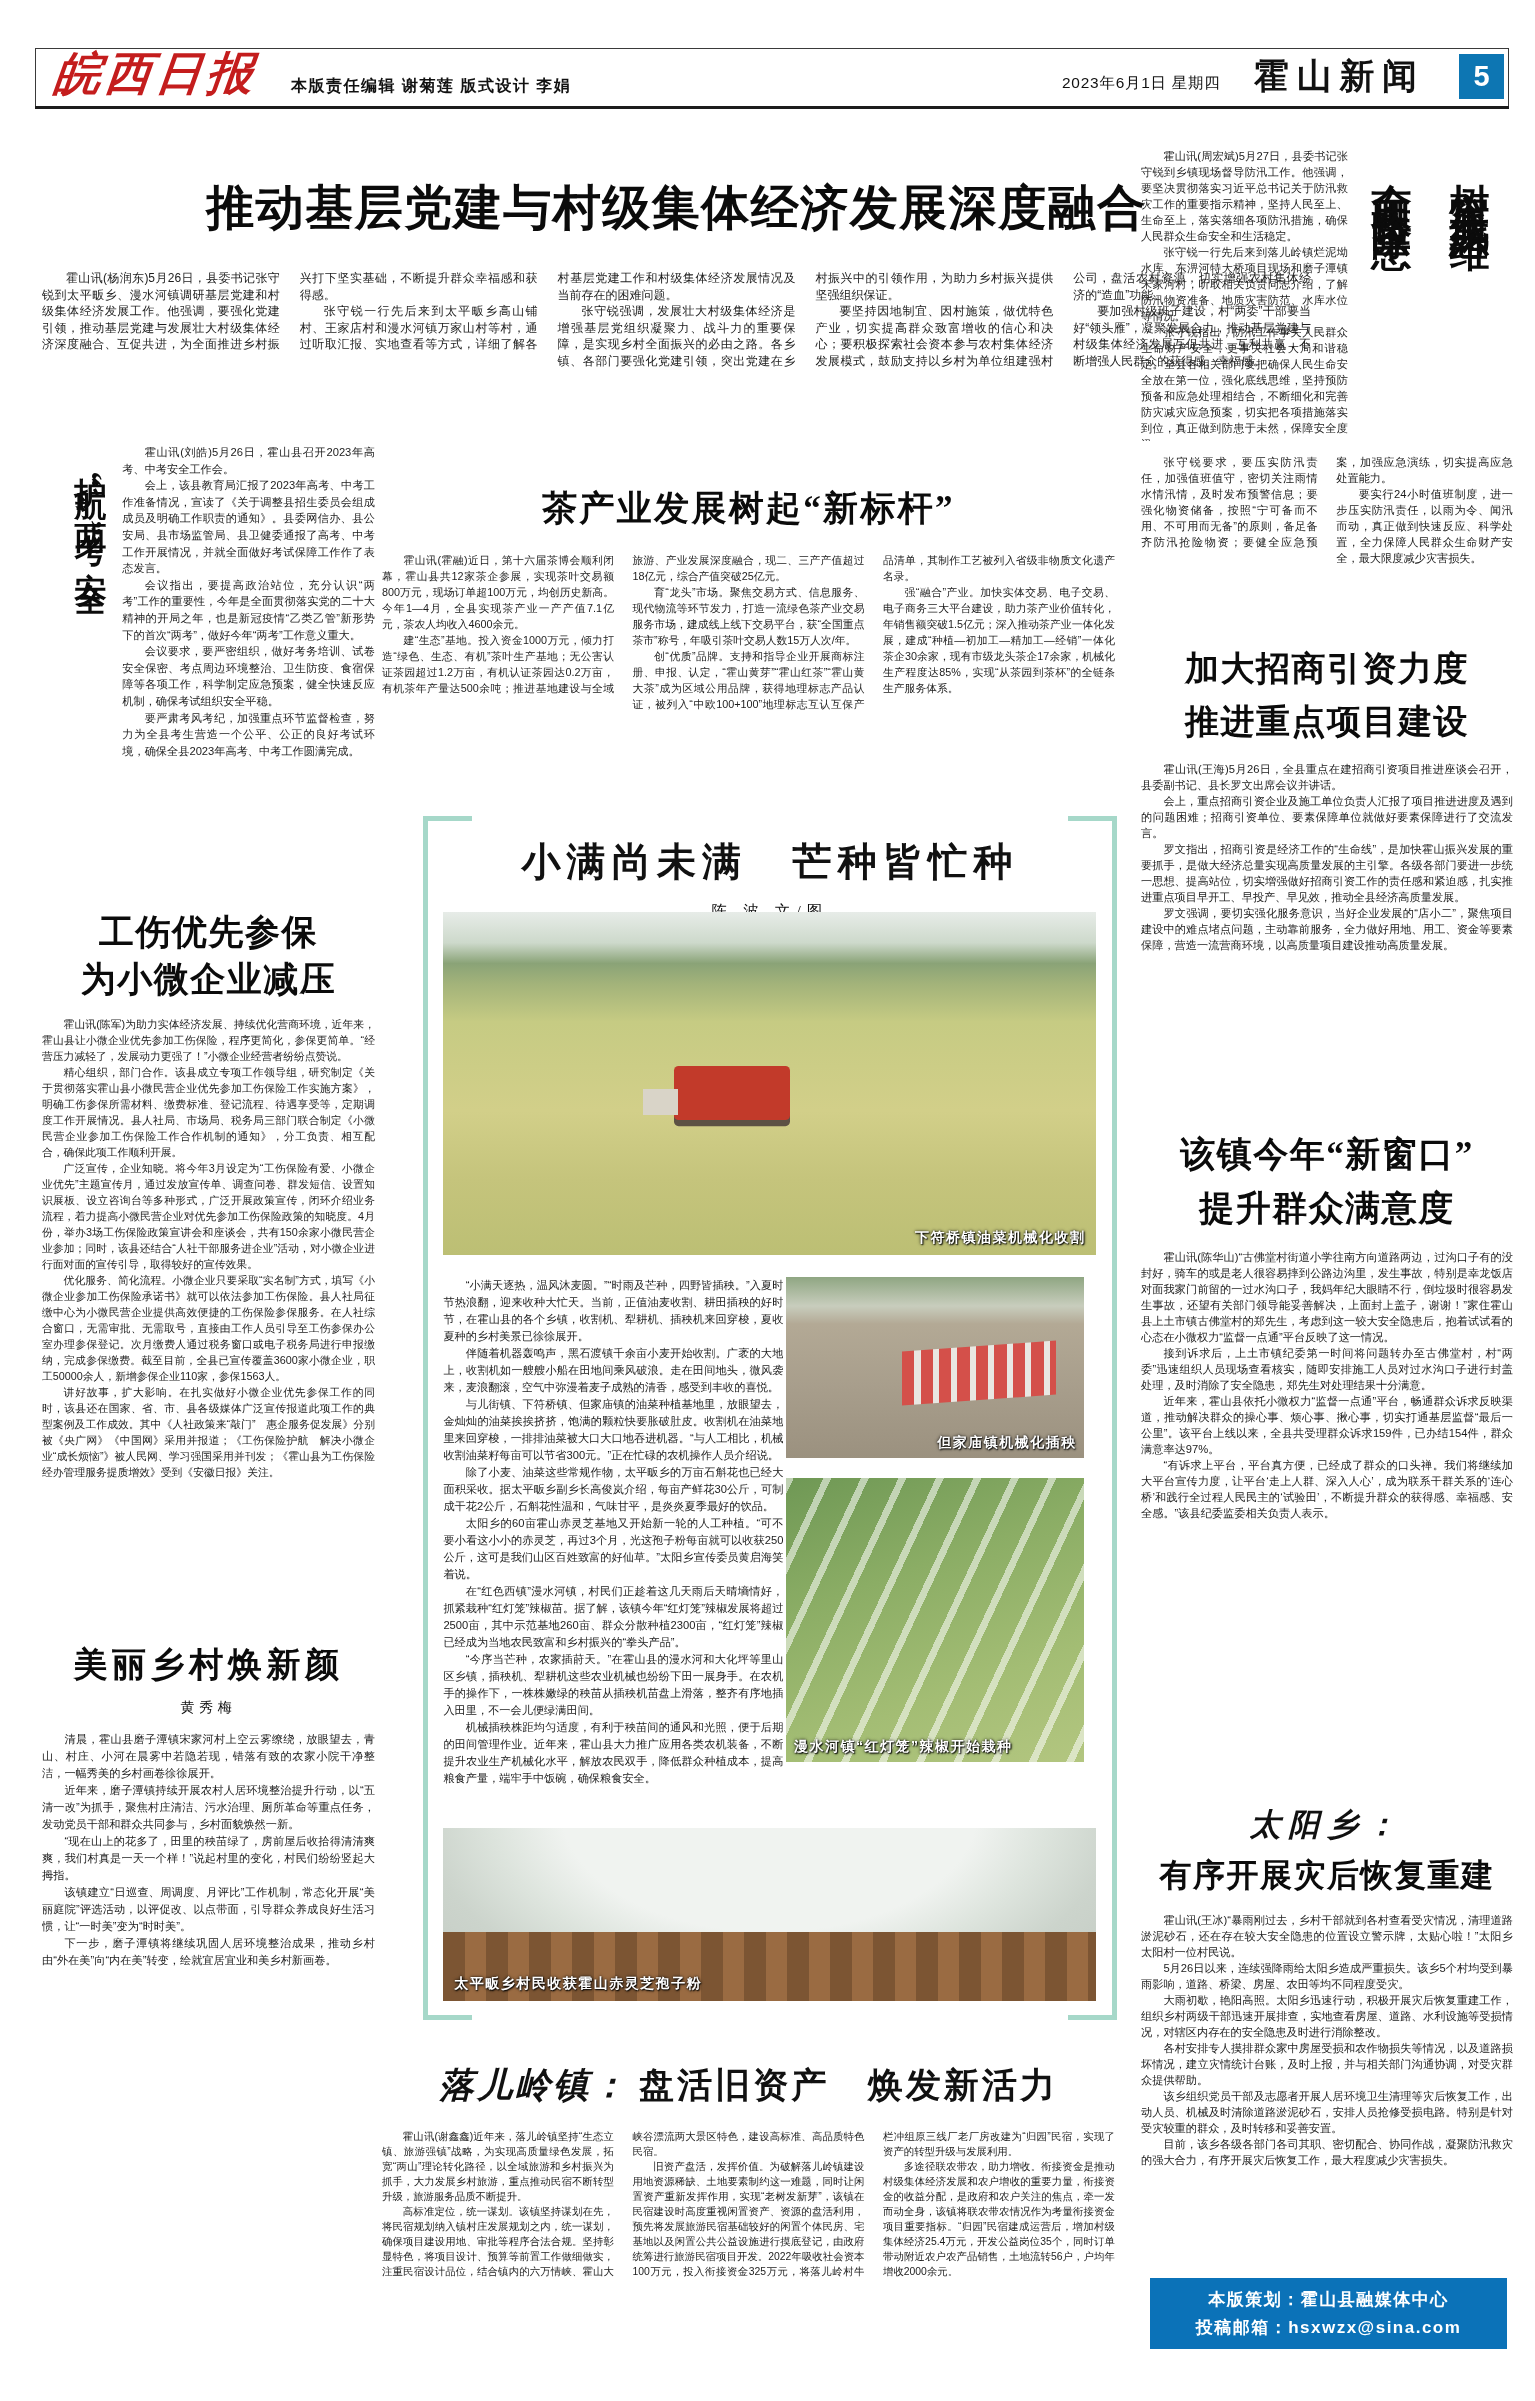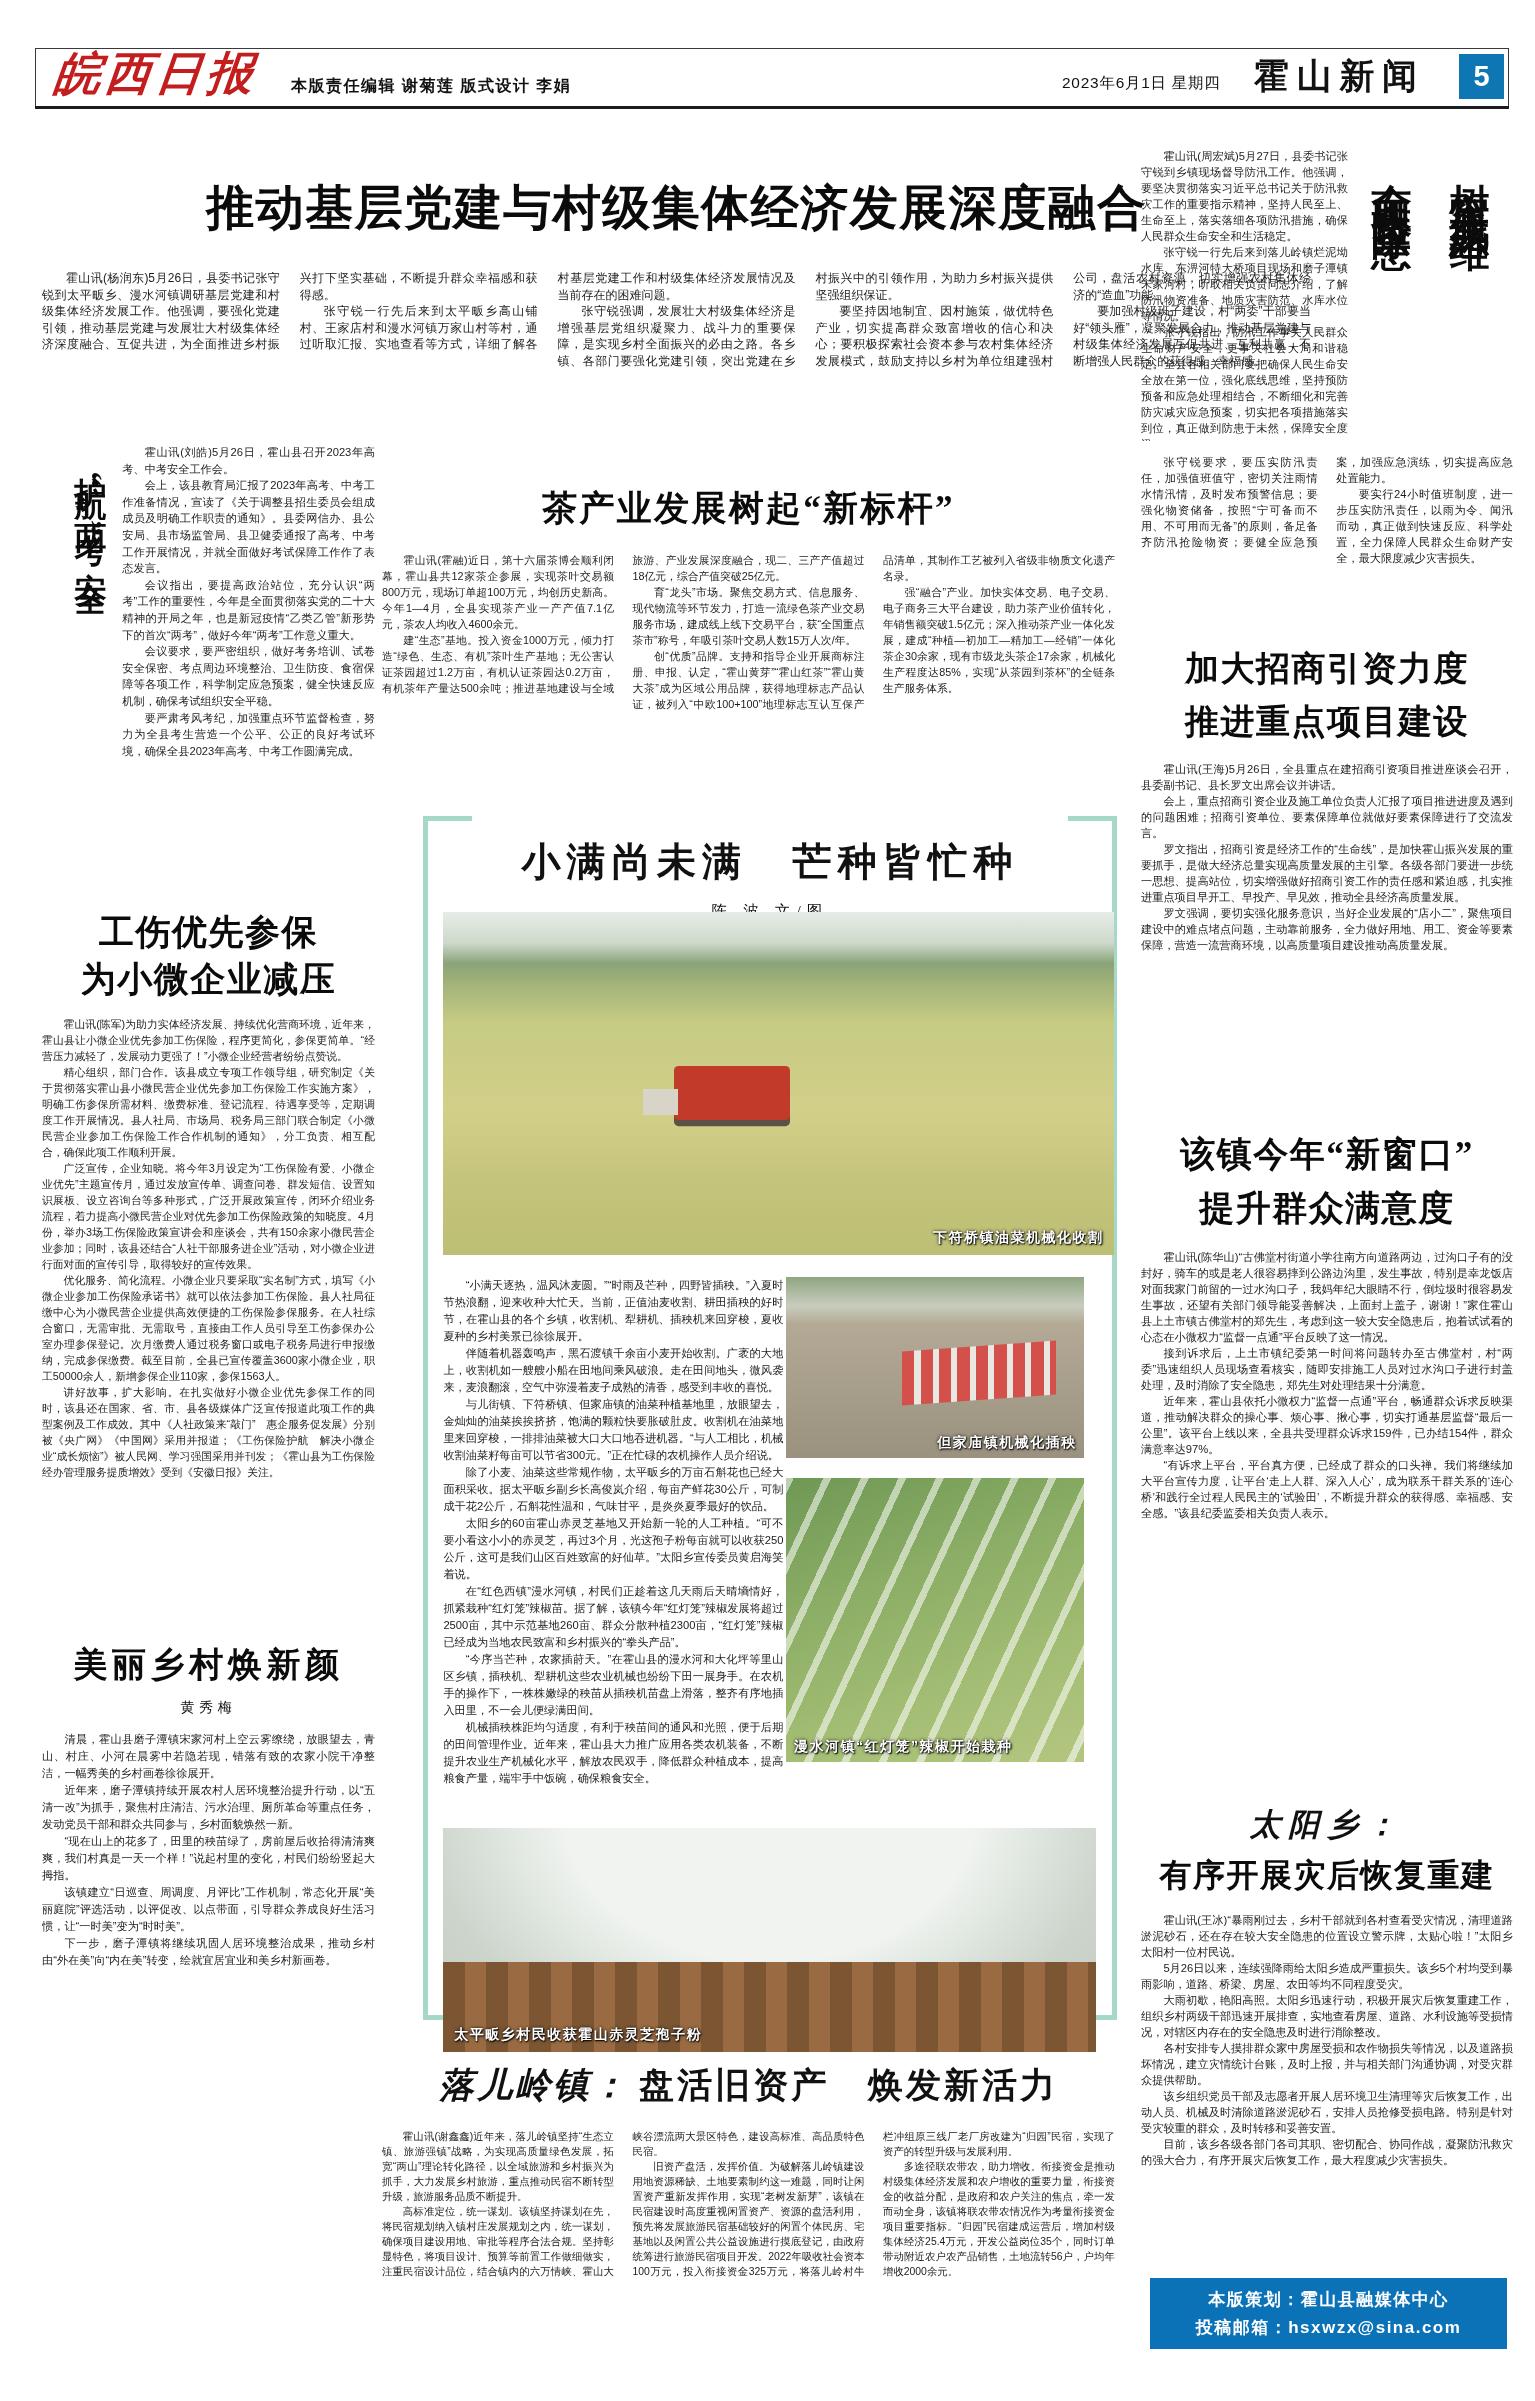--- a/index.html
+++ b/index.html
@@ -49,34 +49,34 @@
   .corner{position:absolute;width:49px;height:5.4px;background:#a6d8c9;}
   .c-tl{left:-5.4px;top:0;} .c-tr{right:-5.4px;top:0;} .c-bl{left:-5.4px;bottom:0;} .c-br{right:-5.4px;bottom:0;}
   .feature-headline{text-align:center;margin-top:18.5px;font-size:39px;font-weight:bold;letter-spacing:6.2px;
                     font-family:"DejaVu Sans","Liberation Sans",sans-serif;}
   .feature-byline{text-align:center;margin-top:12.3px;font-size:15.4px;letter-spacing:6.2px;
                   font-family:"Liberation Serif","DejaVu Serif",serif;}
   .photo{position:relative;overflow:hidden;}
   .photo-cap{position:absolute;color:#fff;font-size:14px;font-weight:bold;letter-spacing:1.5px;
              text-shadow:0 0 3.1px #000,0.8px 0.8px 1.5px #000;}
   .photo1{position:absolute;left:15.4px;top:96px;width:653px;height:343px;
-          background:linear-gradient(180deg,#e7ece8 0%,#cdd9cb 9%,#8aa377 15%,#a3b37a 21%,#c6cb83 32%,#d2cf89 58%,#c5c47c 78%,#bcbf74 100%);padding-left:18px;}
+          background:linear-gradient(180deg,#e7ece8 0%,#cdd9cb 9%,#8aa377 15%,#a3b37a 21%,#c6cb83 32%,#d2cf89 58%,#c5c47c 78%,#bcbf74 100%);}
   .combine{position:absolute;left:231px;top:154px;width:116px;height:54px;background:#c23a2a;border-radius:4.6px;box-shadow:0 6.2px 0 #5c5144;}
   .combine:before{content:"";position:absolute;left:-31px;top:23px;width:35px;height:26px;background:#d9d4c8;}
   .feature-row{position:absolute;left:15.4px;top:461px;width:653px;display:flex;gap:3px;}
   .feature-text{width:340px;height:583px;font-size:11.2px;line-height:17px;overflow:hidden;}
   .feature-photos{width:298px;}
   .photo2{height:181px;margin-bottom:20px;
           background:linear-gradient(180deg,#8fa682 0%,#c8cdbd 16%,#b3a995 26%,#a89e8c 60%,#9b917f 100%);}
   .transplanter{position:absolute;left:116px;top:69px;width:154px;height:54px;
                 background:repeating-linear-gradient(90deg,#d4504a 0 12.3px,#e9e7e2 12.3px 18.5px);transform:skewY(-4deg);}
   .photo3{height:284px;
           background:linear-gradient(160deg,#6f9855 0%,#8bad65 35%,#a3bd74 70%,#b3c680 100%);}
   .terrace{position:absolute;inset:0;background:repeating-linear-gradient(115deg,rgba(255,255,255,0.55) 0 7px,rgba(255,255,255,0) 7px 34px);}
-  .photo4{position:absolute;left:15.4px;top:1012px;width:653px;height:224px;
+  .photo4{position:absolute;left:15.4px;top:1012px;width:653px;height:173px;
           background:radial-gradient(ellipse at 50% -10%,#f0f3f0 0 45%,#dde4dd 60%,#ccd4cc 75%,#c2cac2 100%);}
   .trays{position:absolute;left:0;bottom:0;width:100%;height:40%;
          background:repeating-linear-gradient(90deg,#7c5533 0 21.6px,#9a6b42 21.6px 43px);}
   
   .insurance{position:absolute;left:42px;top:909px;width:333px;}
   .insurance-headline{text-align:center;font-size:35px;line-height:1.35;letter-spacing:1.5px;}
   .insurance-body{margin-top:12.3px;height:596px;font-size:10.8px;line-height:16px;overflow:hidden;}
   
   .village{position:absolute;left:42px;top:1642px;width:333px;}
   .village-headline{text-align:center;font-size:34px;letter-spacing:4.6px;}

